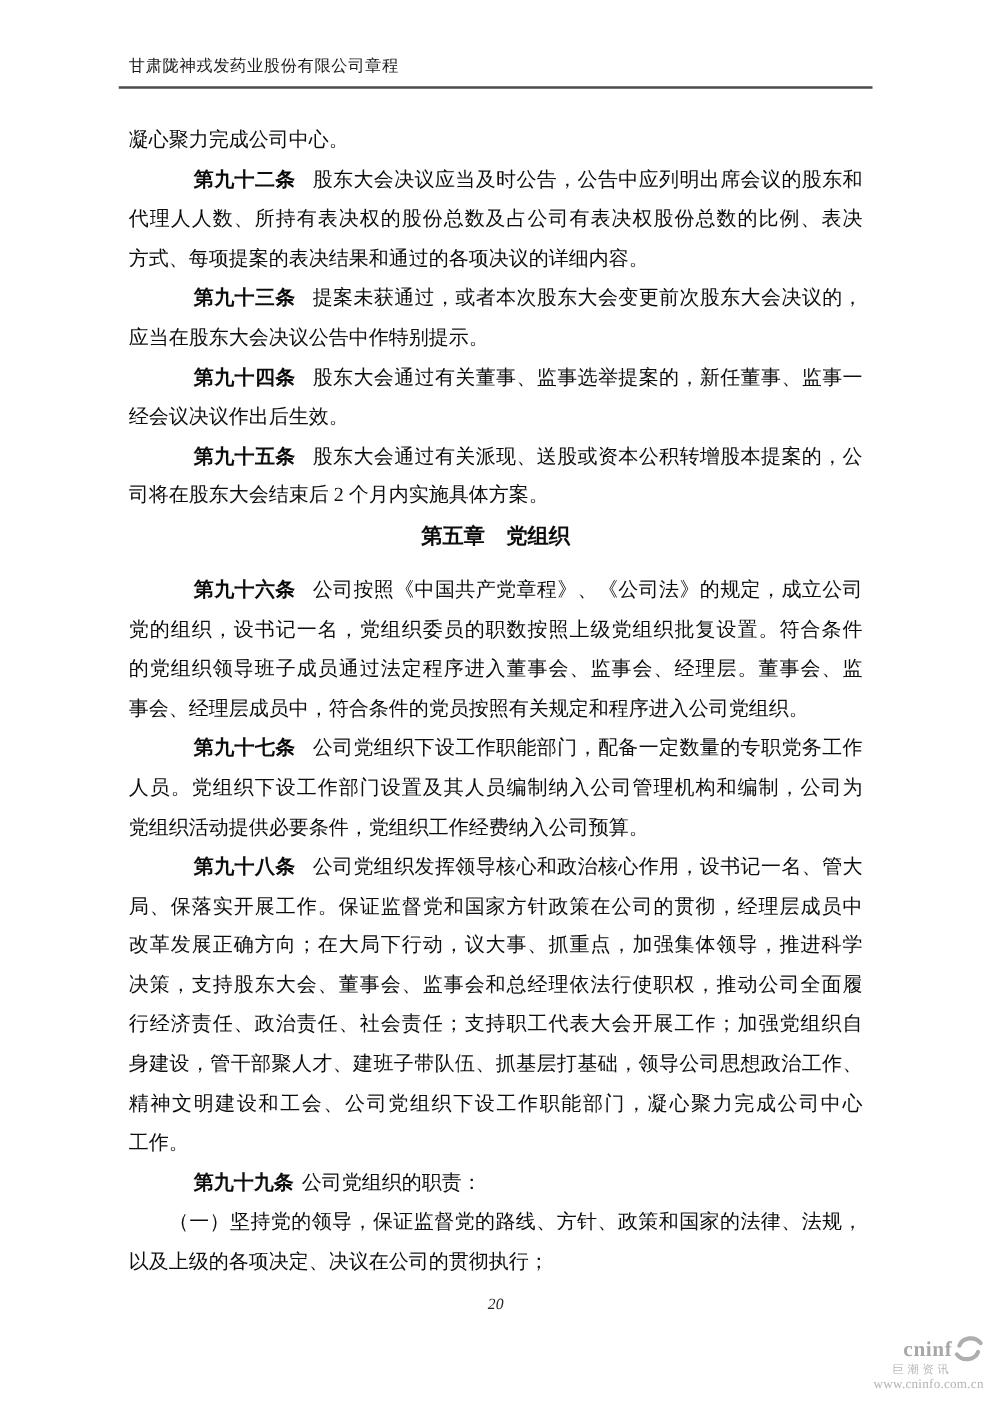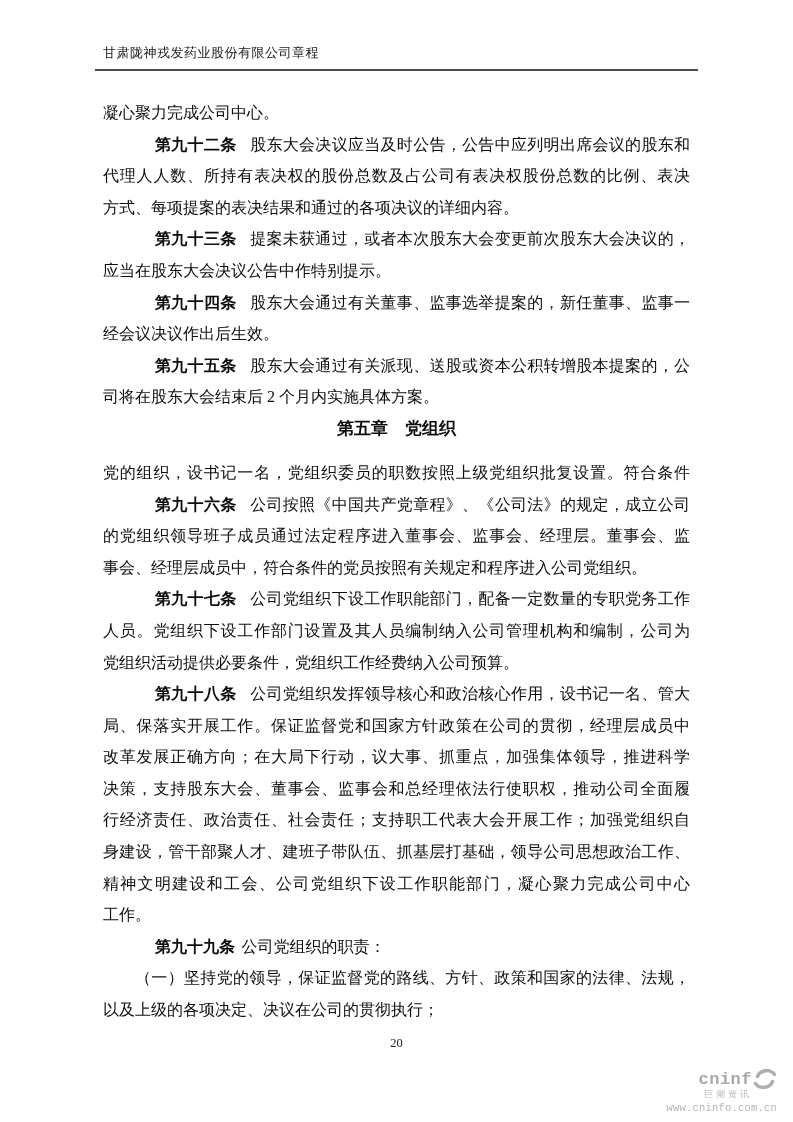--- a/index.html
+++ b/index.html
@@ -57,26 +57,27 @@
     line-height: 32px;
     color: #0d0d0d;
   }
   .pagenum {
     position: absolute;
     top: 1036px; left: 0;
     width: 793px;
     text-align: center;
     font-size: 12.5px;
     color: #222222;
+    font-style: italic;
   }
   .logo {
     position: absolute;
-    right: 16px; top: 1068px;
+    right: 6px; top: 1068px;
     text-align: right;
-    font-family: Liberation Mono, monospace;
+    font-family: Liberation Serif, serif;
     color: #b0b0b0;
     line-height: 1;
   }
   .logo-top {
     display: flex;
     align-items: center;
     justify-content: flex-end;
     gap: 1px;
   }
   .logo-brand {
@@ -129,22 +130,22 @@
   </div>
 
   <div class="para">
     <span class="line first"><span class="artnum">第九十五条</span><span>股东大会通过有关派现、送股或资本公积转增股本提案的，公</span></span>
     <span class="line last">司将在股东大会结束后 2 个月内实施具体方案。</span>
   </div>
 
   <h2 class="chapter">第五章　党组织</h2>
 
   <div class="para">
+    <span class="line first"><span class="artnum">第九十六条</span><span>公司按照《中国共产党章程》、《公司法》的规定，成立公司</span></span>
     <span class="line">党的组织，设书记一名，党组织委员的职数按照上级党组织批复设置。符合条件</span>
-    <span class="line first"><span class="artnum">第九十六条</span><span>公司按照《中国共产党章程》、《公司法》的规定，成立公司</span></span>
     <span class="line">的党组织领导班子成员通过法定程序进入董事会、监事会、经理层。董事会、监</span>
     <span class="line last">事会、经理层成员中，符合条件的党员按照有关规定和程序进入公司党组织。</span>
   </div>
 
   <div class="para">
     <span class="line first"><span class="artnum">第九十七条</span><span>公司党组织下设工作职能部门，配备一定数量的专职党务工作</span></span>
     <span class="line">人员。党组织下设工作部门设置及其人员编制纳入公司管理机构和编制，公司为</span>
     <span class="line last">党组织活动提供必要条件，党组织工作经费纳入公司预算。</span>
   </div>
 

